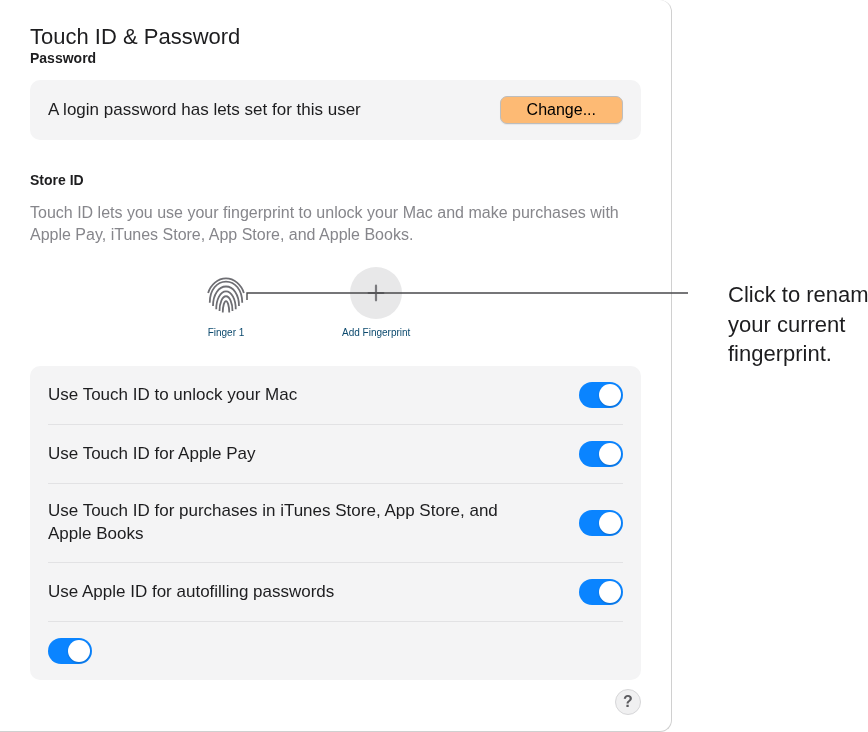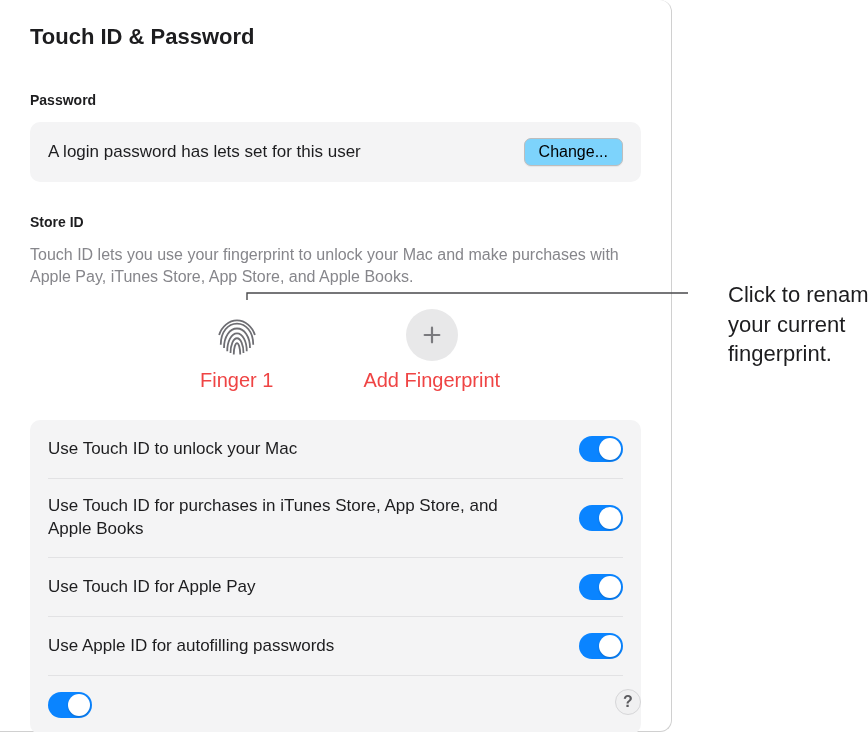--- a/index.html
+++ b/index.html
@@ -17,46 +17,45 @@
       top: 0;
       width: 672px;
       height: 732px;
       border-right: 1px solid #d0d0d0;
       border-bottom: 1px solid #d0d0d0;
       border-radius: 0 12px 12px 0;
       padding: 24px 30px 20px 30px;
     }
     .title {
       font-size: 22px;
-      font-weight: 700;
-      margin-bottom: 42px;
+      font-weight: 400;
     }
     .section-heading {
       font-size: 14px;
       font-weight: 700;
       margin-bottom: 14px;
     }
     .password-card {
       background: #f4f4f5;
       border-radius: 10px;
       padding: 16px 18px;
       display: flex;
       align-items: center;
       justify-content: space-between;
       margin-bottom: 32px;
     }
     .password-text {
       font-size: 17px;
       color: #1d1d1f;
     }
     .btn {
-      background: #7dd3fc;
+      background: #fdba74;
       border: 1px solid #bdbdbd;
       border-radius: 7px;
-      padding: 4px 14px;
+      padding: 4px 26px;
       font-size: 16px;
       box-shadow: 0 1px 1px rgba(0,0,0,0.06);
       cursor: pointer;
     }
     .touchid-desc {
       font-size: 16px;
       color: #86868b;
       line-height: 1.35;
       margin-top: 6px;
       margin-bottom: 22px;
@@ -83,22 +82,22 @@
       align-items: center;
       justify-content: center;
       color: #7a7a7e;
     }
     .circle-btn.add svg { width: 22px; height: 22px; }
     .circle-btn.fingerprint {
       background: transparent;
     }
     .circle-btn.fingerprint svg { width: 52px; height: 52px; color: #6e6e73; }
     .finger-label {
-      font-size: 20px;
-      color: #ef4444;
+      font-size: 10px;
+      color: #0c4a6e;
     }
     .options-card {
       background: #f4f4f5;
       border-radius: 10px;
       padding: 0 18px;
     }
     .option-row {
       display: flex;
       align-items: center;
       justify-content: space-between;
@@ -203,25 +202,25 @@
       <div class="finger-label">Add Fingerprint</div>
     </div>
   </div>
 
   <div class="options-card">
     <div class="option-row">
       <div class="option-text">Use Touch ID to unlock your Mac</div>
       <div class="toggle"></div>
     </div>
     <div class="option-row">
+      <div class="option-text">Use Touch ID for Apple Pay</div>
+      <div class="toggle"></div>
+    </div>
+    <div class="option-row">
       <div class="option-text">Use Touch ID for purchases in iTunes Store, App Store, and Apple Books</div>
-      <div class="toggle"></div>
-    </div>
-    <div class="option-row">
-      <div class="option-text">Use Touch ID for Apple Pay</div>
       <div class="toggle"></div>
     </div>
     <div class="option-row">
       <div class="option-text">Use Apple ID for autofilling passwords</div>
       <div class="toggle"></div>
     </div>
     <div class="option-row">
       <div class="toggle"></div>
     </div>
   </div>

